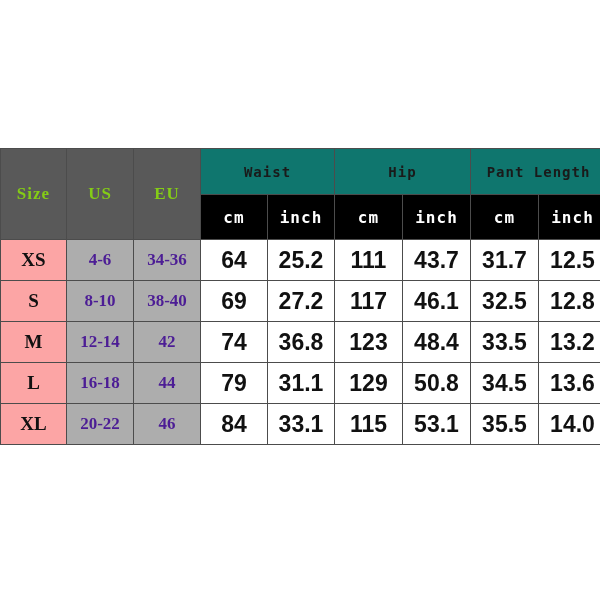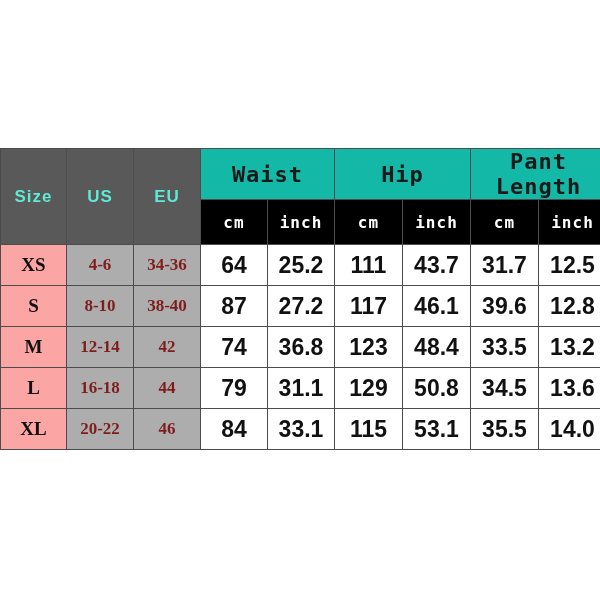--- a/index.html
+++ b/index.html
@@ -32,31 +32,31 @@
   table.size-chart th {
     border: 1px solid #4c4c4c;
     padding: 0;
     text-align: center;
     vertical-align: middle;
     font-weight: bold;
   }
 
   
   .hdr-gray {
-    background: #14b8a6;
+    background: #0f766e;
     color: #1a1a1a;
     font-family: "DejaVu Sans Mono", monospace;
-    font-size: 22px;
+    font-size: 14px;
     letter-spacing: 1px;
     height: 45px;
   }
   .hdr-corner {
     background: #595959;
-    color: #5eead4;
-    font-family: Liberation Sans, sans-serif;
+    color: #84cc16;
+    font-family: Liberation Serif, serif;
     font-size: 17px;
     letter-spacing: 1px;
     height: 89px;
   }
 
   
   .hdr-black {
     background: #000000;
     color: #ffffff;
     font-family: "DejaVu Sans Mono", monospace;
@@ -69,21 +69,21 @@
   .row-body { height: 41px; }
 
   .cell-size {
     background: #fca5a5;
     color: #111111;
     font-family: "Liberation Serif", serif;
     font-size: 19px;
   }
   .cell-region {
     background: #adadad;
-    color: #7f1d1d;
+    color: #4c1d95;
     font-family: "Liberation Serif", serif;
     font-size: 17px;
     margin-left: 6px;
   }
   .cell-meas {
     background: #ffffff;
     color: #111111;
     font-family: "Liberation Sans", sans-serif;
     font-size: 23px;
   }
@@ -120,25 +120,25 @@
         <td class="cell-meas">25.2</td>
         <td class="cell-meas">111</td>
         <td class="cell-meas">43.7</td>
         <td class="cell-meas">31.7</td>
         <td class="cell-meas">12.5</td>
       </tr>
       <tr class="row-body">
         <td class="cell-size">S</td>
         <td class="cell-region">8-10</td>
         <td class="cell-region">38-40</td>
-        <td class="cell-meas">87</td>
+        <td class="cell-meas">69</td>
         <td class="cell-meas">27.2</td>
         <td class="cell-meas">117</td>
         <td class="cell-meas">46.1</td>
-        <td class="cell-meas">39.6</td>
+        <td class="cell-meas">32.5</td>
         <td class="cell-meas">12.8</td>
       </tr>
       <tr class="row-body">
         <td class="cell-size">M</td>
         <td class="cell-region">12-14</td>
         <td class="cell-region">42</td>
         <td class="cell-meas">74</td>
         <td class="cell-meas">36.8</td>
         <td class="cell-meas">123</td>
         <td class="cell-meas">48.4</td>

